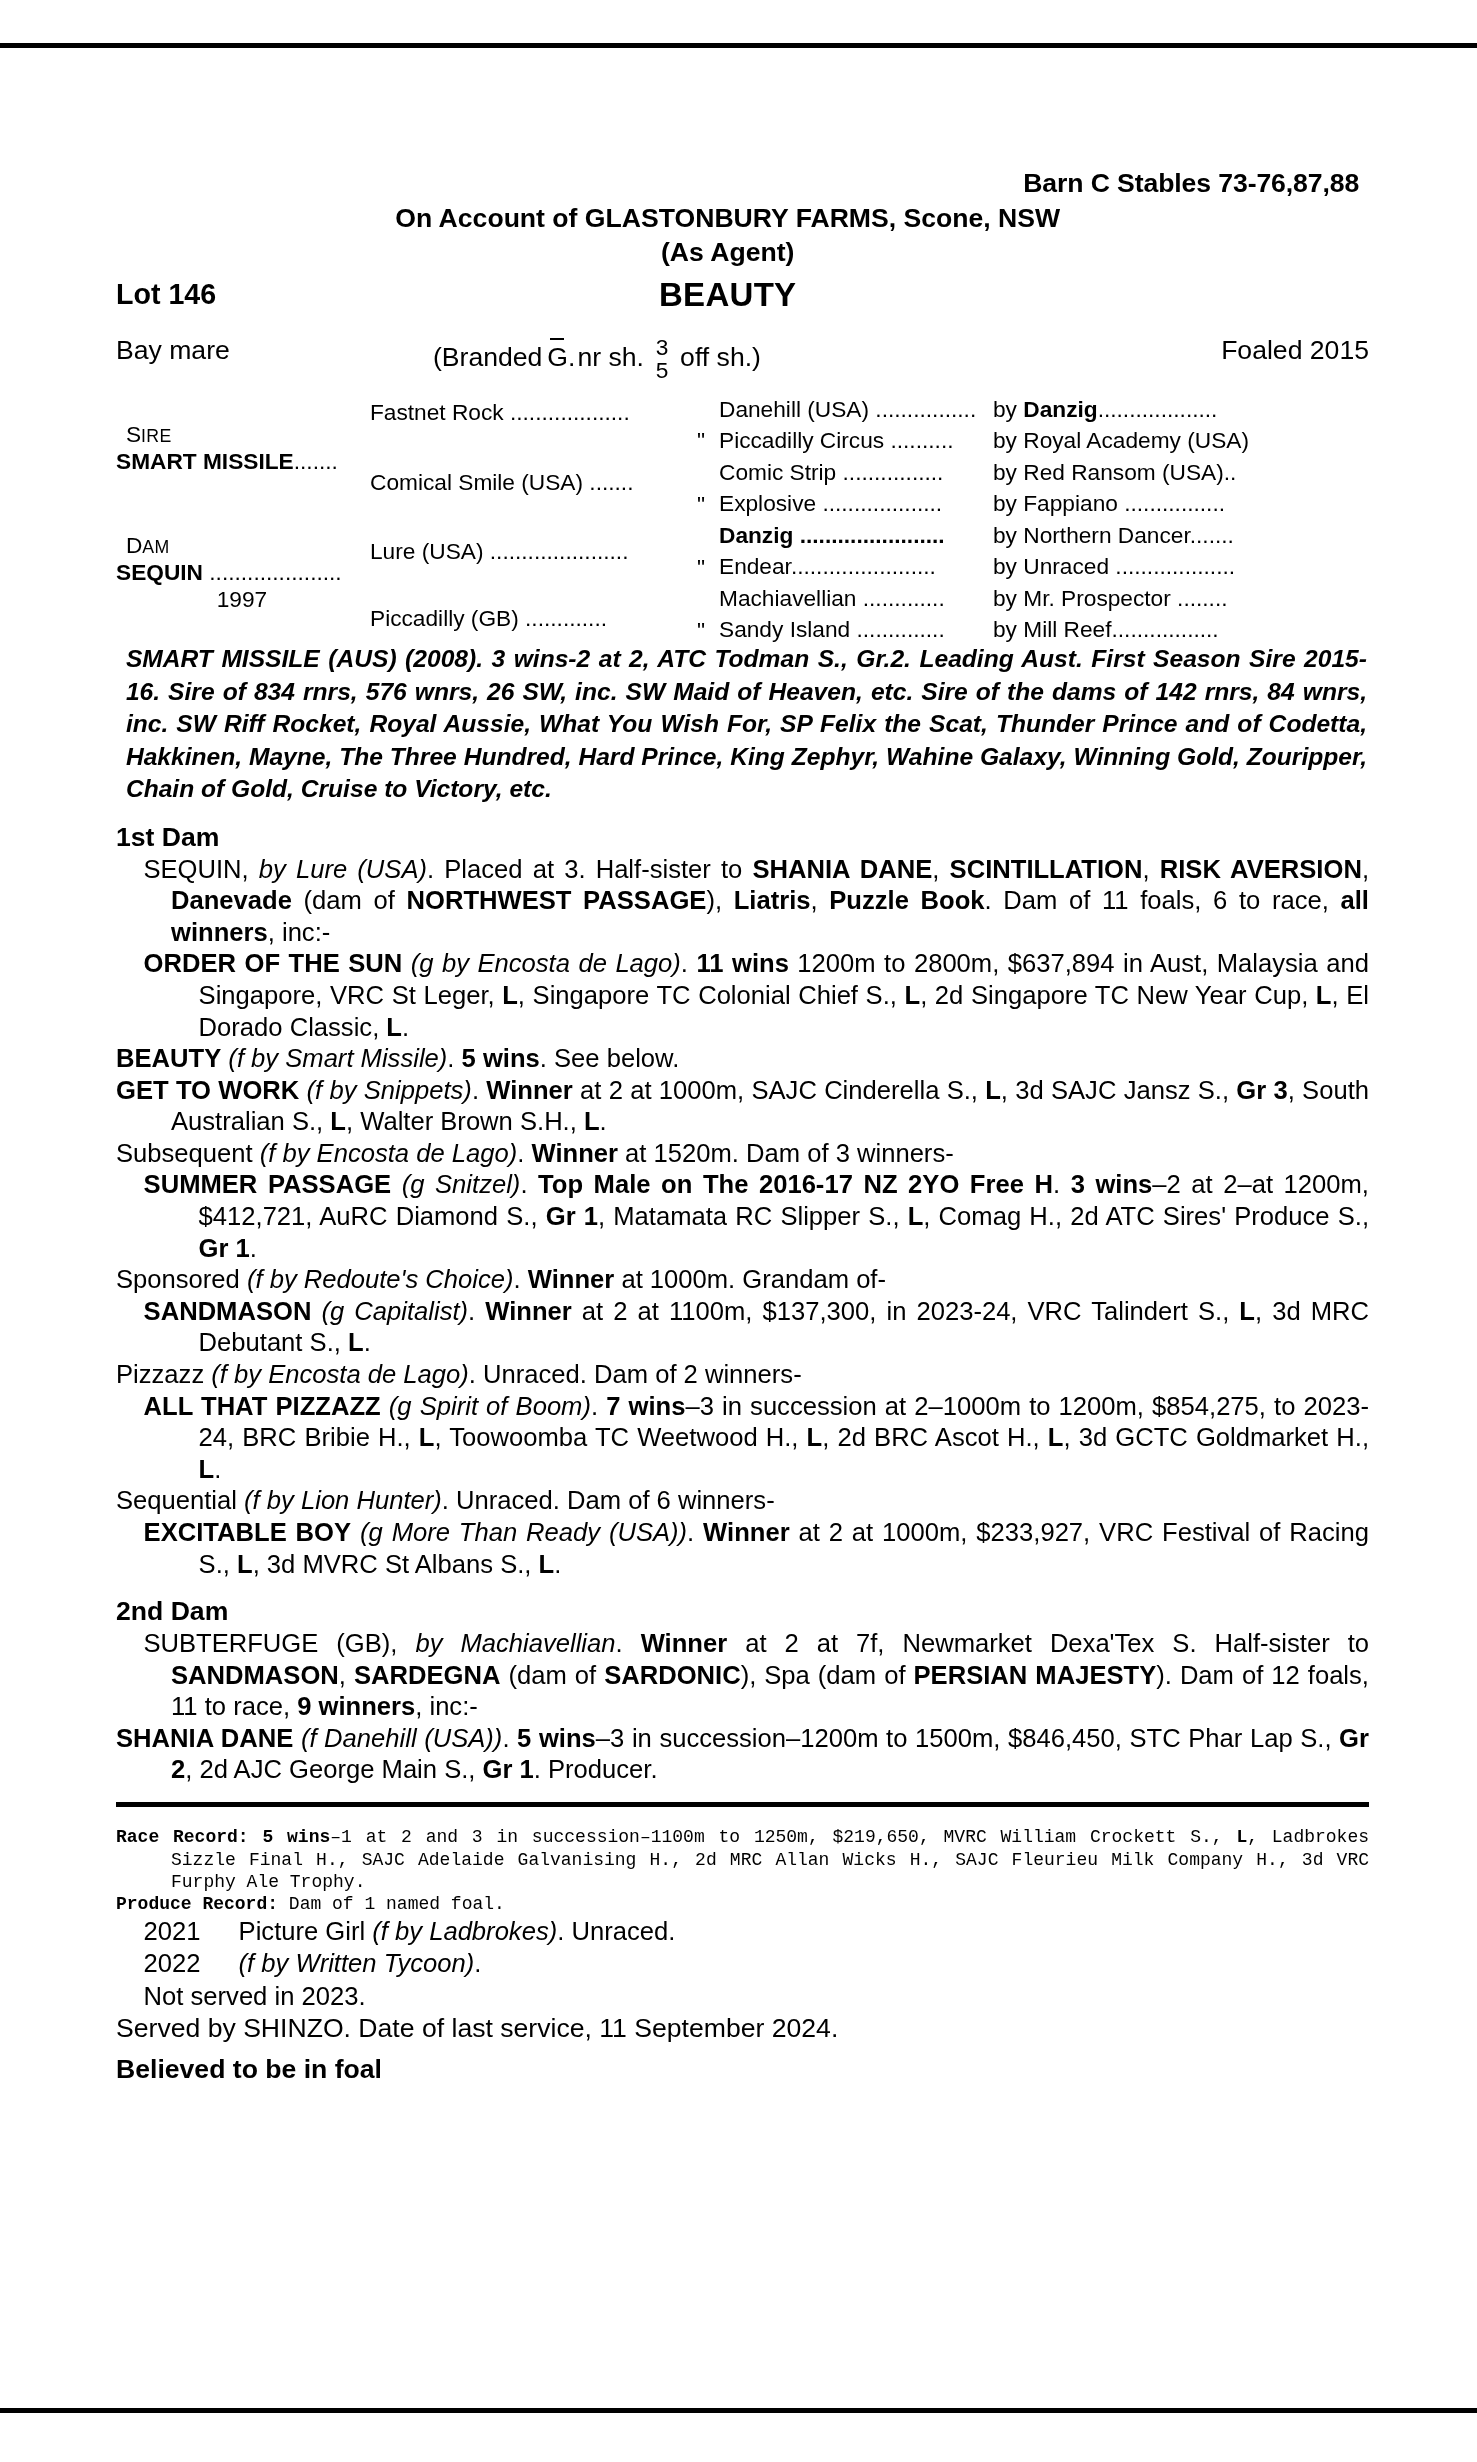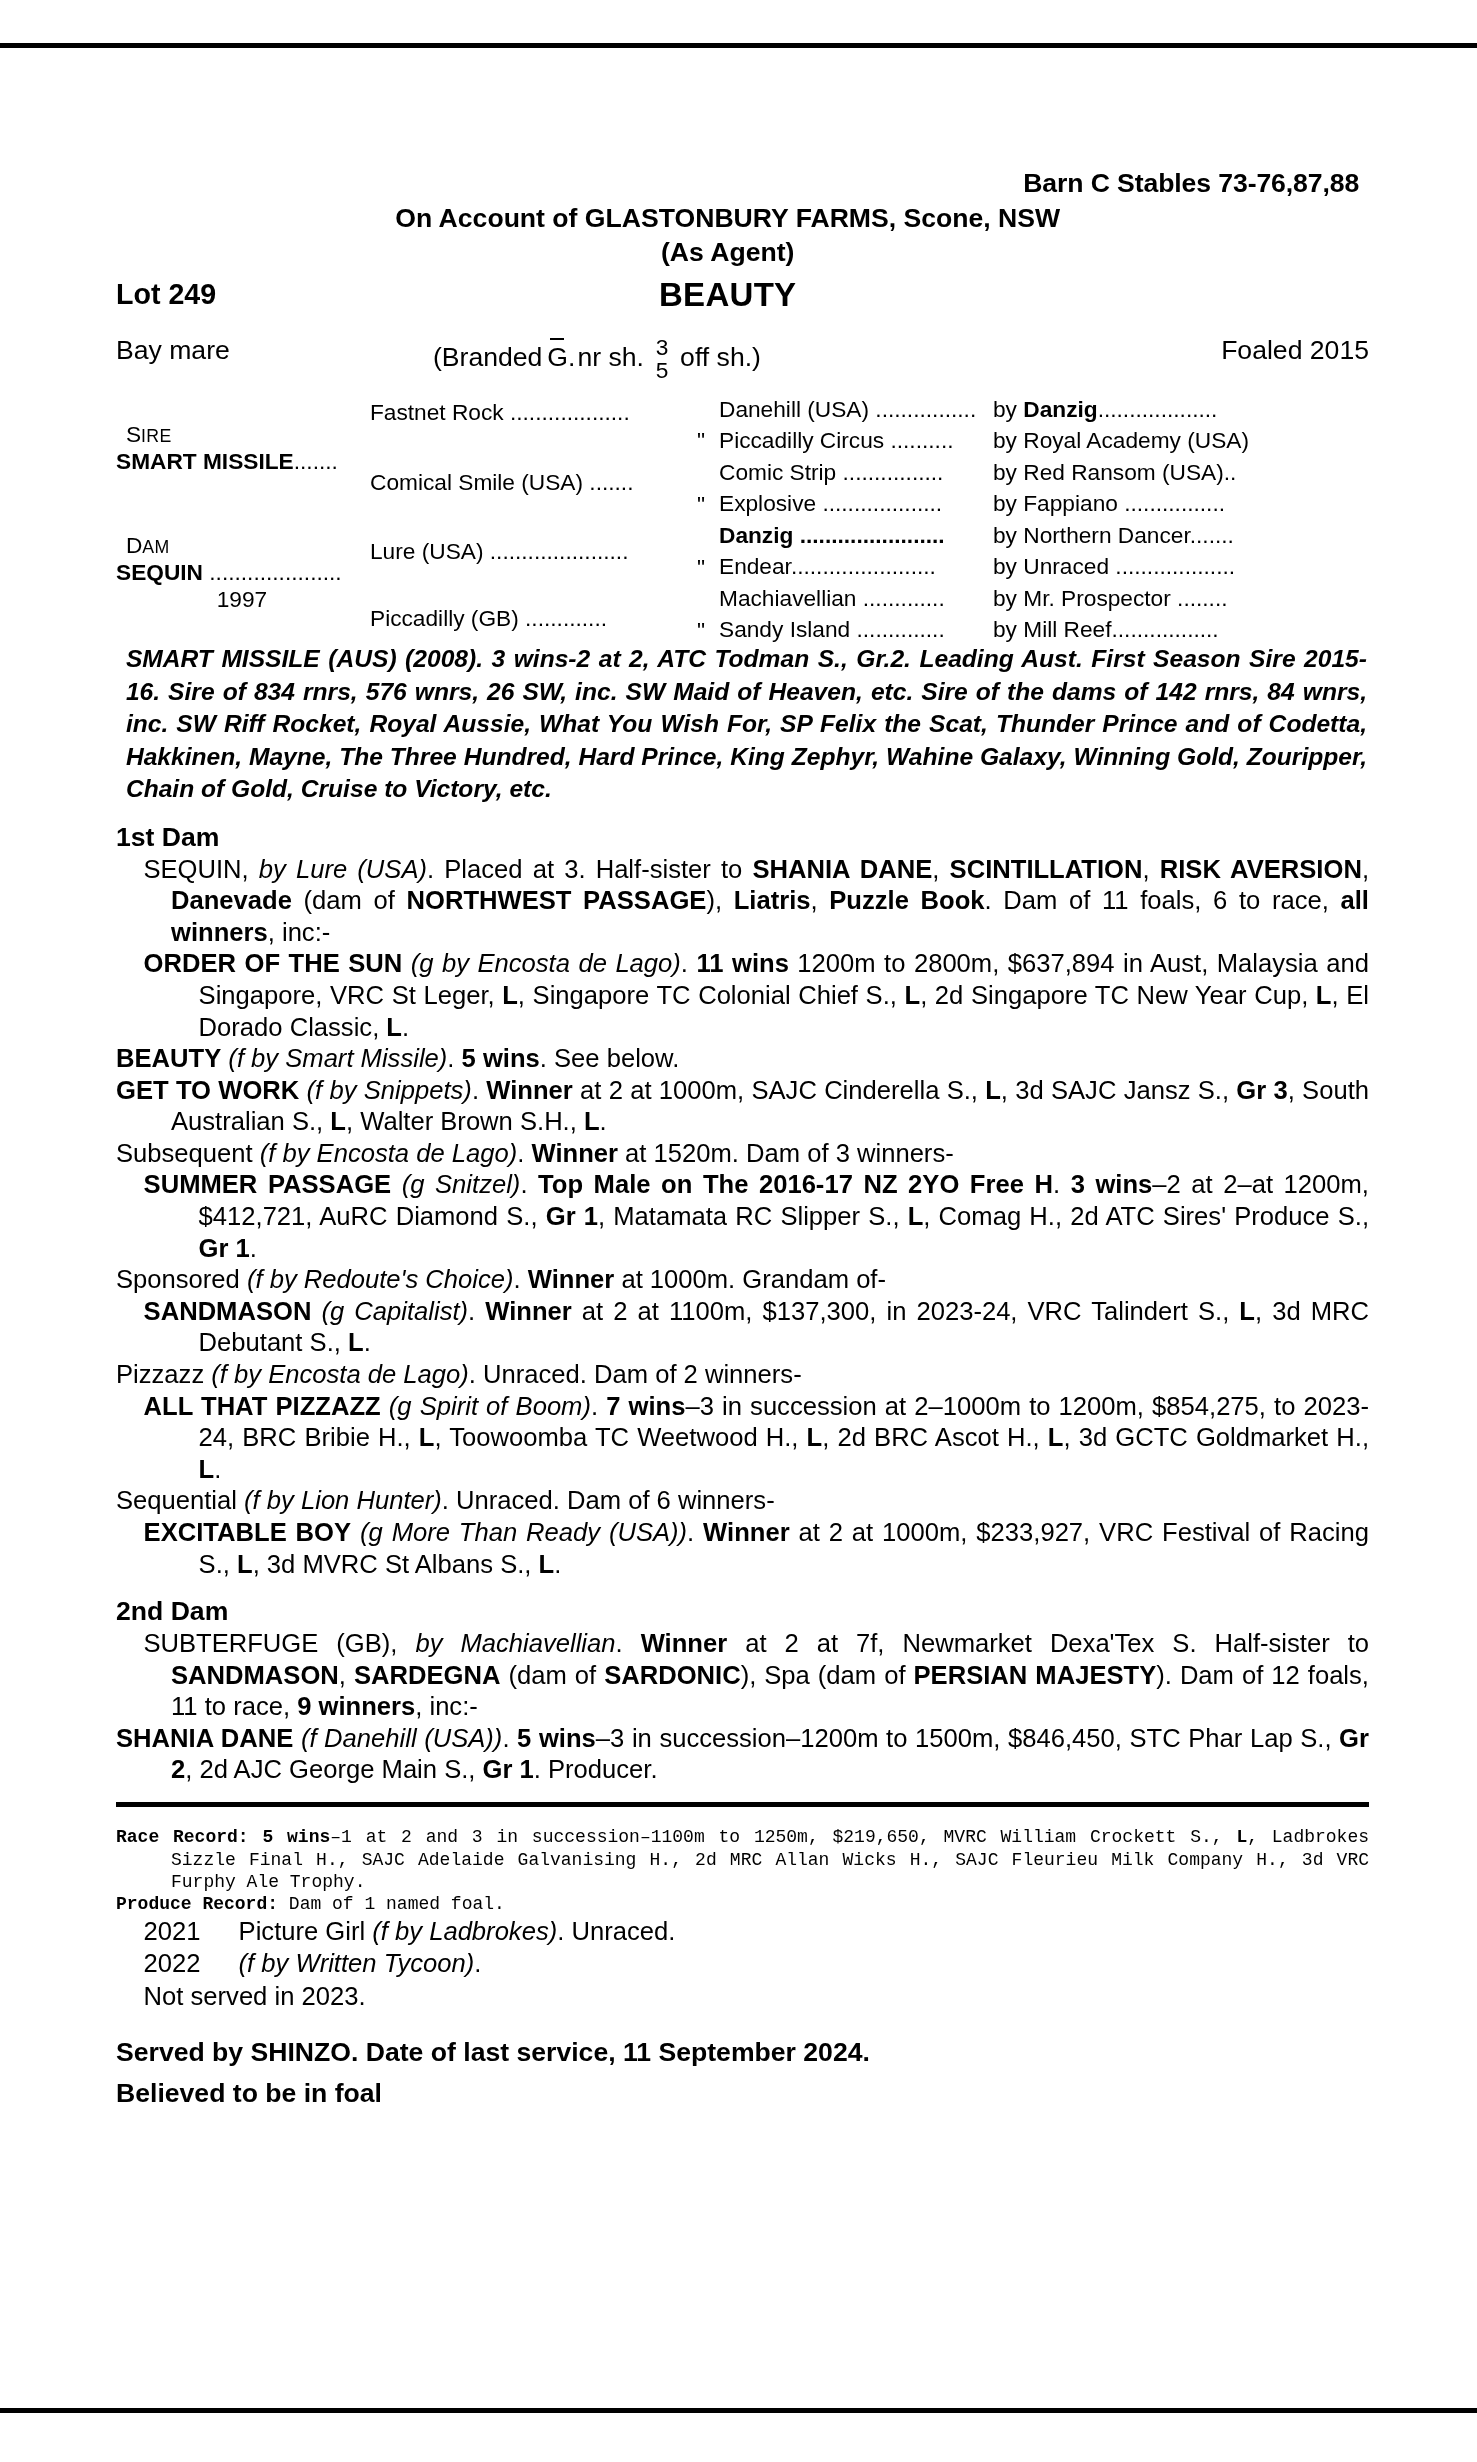--- a/index.html
+++ b/index.html
@@ -256,23 +256,23 @@
     text-indent: -55px;
   }
   .produce-line {
     padding-left: 27.6px;
     display: flex;
     font-size: 25.6px;
     line-height: 1.26;
   }
   .produce-year { width: 95px; flex: 0 0 95px; }
   .served {
-    font-weight: bold;
-    font-size: 26.6px;
-    margin-top: 25px;
+    font-weight: normal;
+    font-size: 26.6px;
+    margin-top: 1px;
   }
   .infoal {
     font-weight: bold;
     font-size: 26.6px;
     margin-top: 9.9px;
   }
 </style>
 </head>
 <body>
 
@@ -281,21 +281,21 @@
   <div class="rule-top"></div>
   <div class="rule-bottom"></div>
 
   <div class="content">
 
     <div class="barn-line">Barn C Stables 73-76,87,88</div>
     <div class="account-line">On Account of GLASTONBURY FARMS, Scone, NSW</div>
     <div class="agent-line">(As Agent)</div>
 
     <div class="lot-row">
-      <div class="lot-no">Lot 249</div>
+      <div class="lot-no">Lot 146</div>
       <div class="horse-name">BEAUTY</div>
     </div>
 
     <div class="desc-row">
       <div class="desc-colour">Bay mare</div>
       <div class="desc-brand">
         <span>(Branded</span>
         <span class="brand-sym"><span class="bar"></span><span>G.</span></span>
         <span>nr sh.</span>
         <span class="frac">

